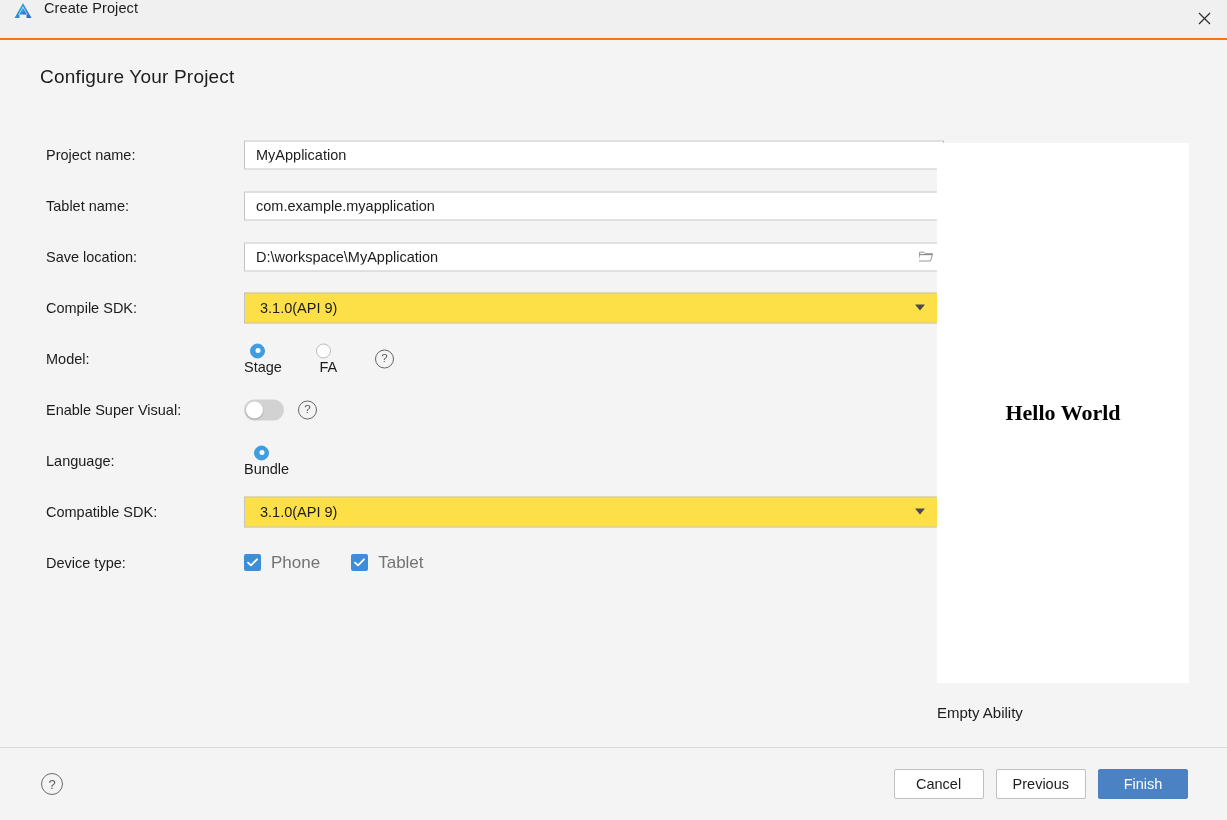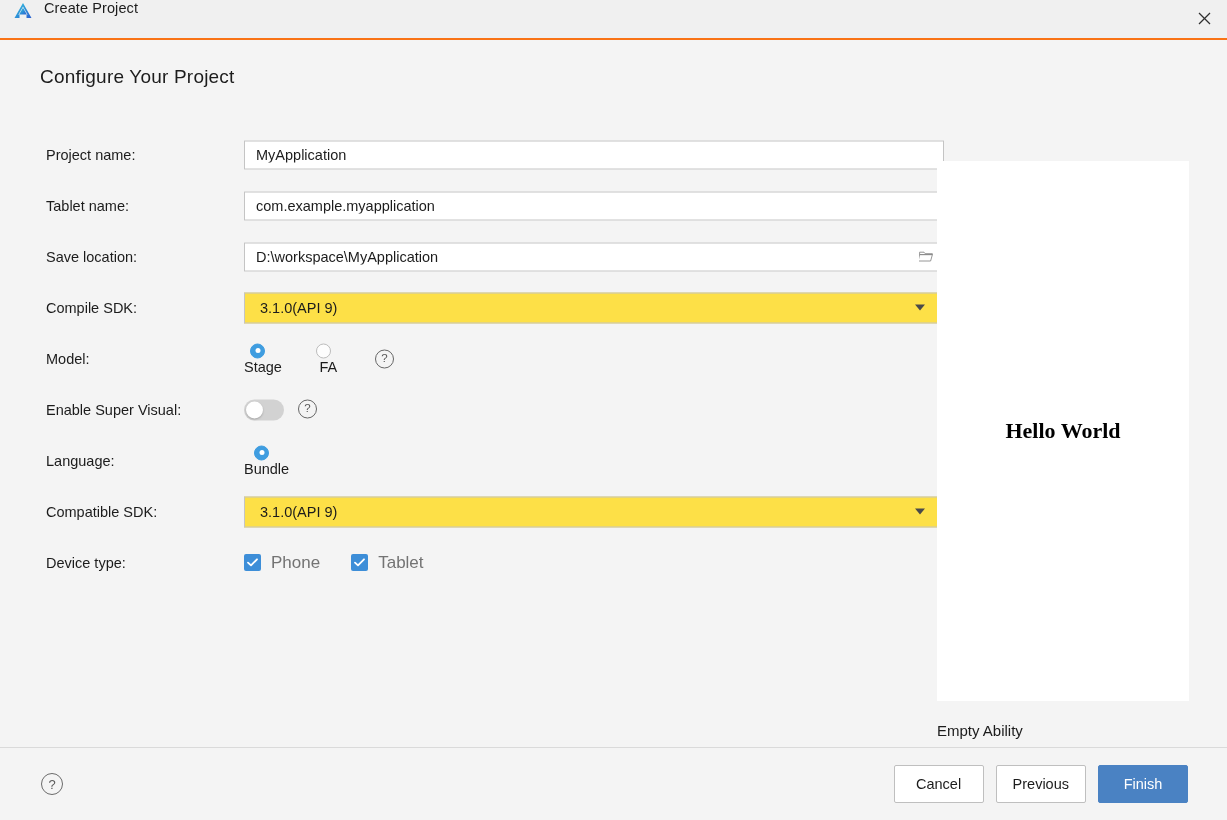--- a/index.html
+++ b/index.html
@@ -83,21 +83,21 @@
     font-size: 14.5px;
     color: #1c1c1c;
     white-space: nowrap;
   }
   .row-control {
     position: absolute;
     left: 202px;
     top: 50%;
     transform: translateY(-50%);
     display: flex;
-    align-items: flex-start;
+    align-items: center;
     padding-left: 42px;
   }
 
   
   .text-field {
     width: 700px;
     height: 29px;
     box-sizing: border-box;
     background: #ffffff;
     border: 1px solid #c4c4c4;
@@ -252,21 +252,21 @@
   }
   .check-label {
     font-size: 17px;
     color: #737373;
   }
 
   
   .preview {
     position: absolute;
     left: 937px;
-    top: 121px;
+    top: 103px;
     width: 252px;
   }
   .device-frame {
     width: 252px;
     height: 540px;
     background: #ffffff;
     box-sizing: border-box;
     display: flex;
     align-items: center;
     justify-content: center;
@@ -313,21 +313,21 @@
   .footer-buttons {
     position: absolute;
     right: 39px;
     top: 50%;
     transform: translateY(-50%);
     display: flex;
     align-items: center;
     gap: 12px;
   }
   .btn {
-    height: 38px;
+    height: 30px;
     min-width: 90px;
     padding: 0 16px;
     font-size: 14.5px;
     box-sizing: border-box;
     display: flex;
     align-items: center;
     justify-content: center;
     cursor: pointer;
     border-radius: 2px;
   }

